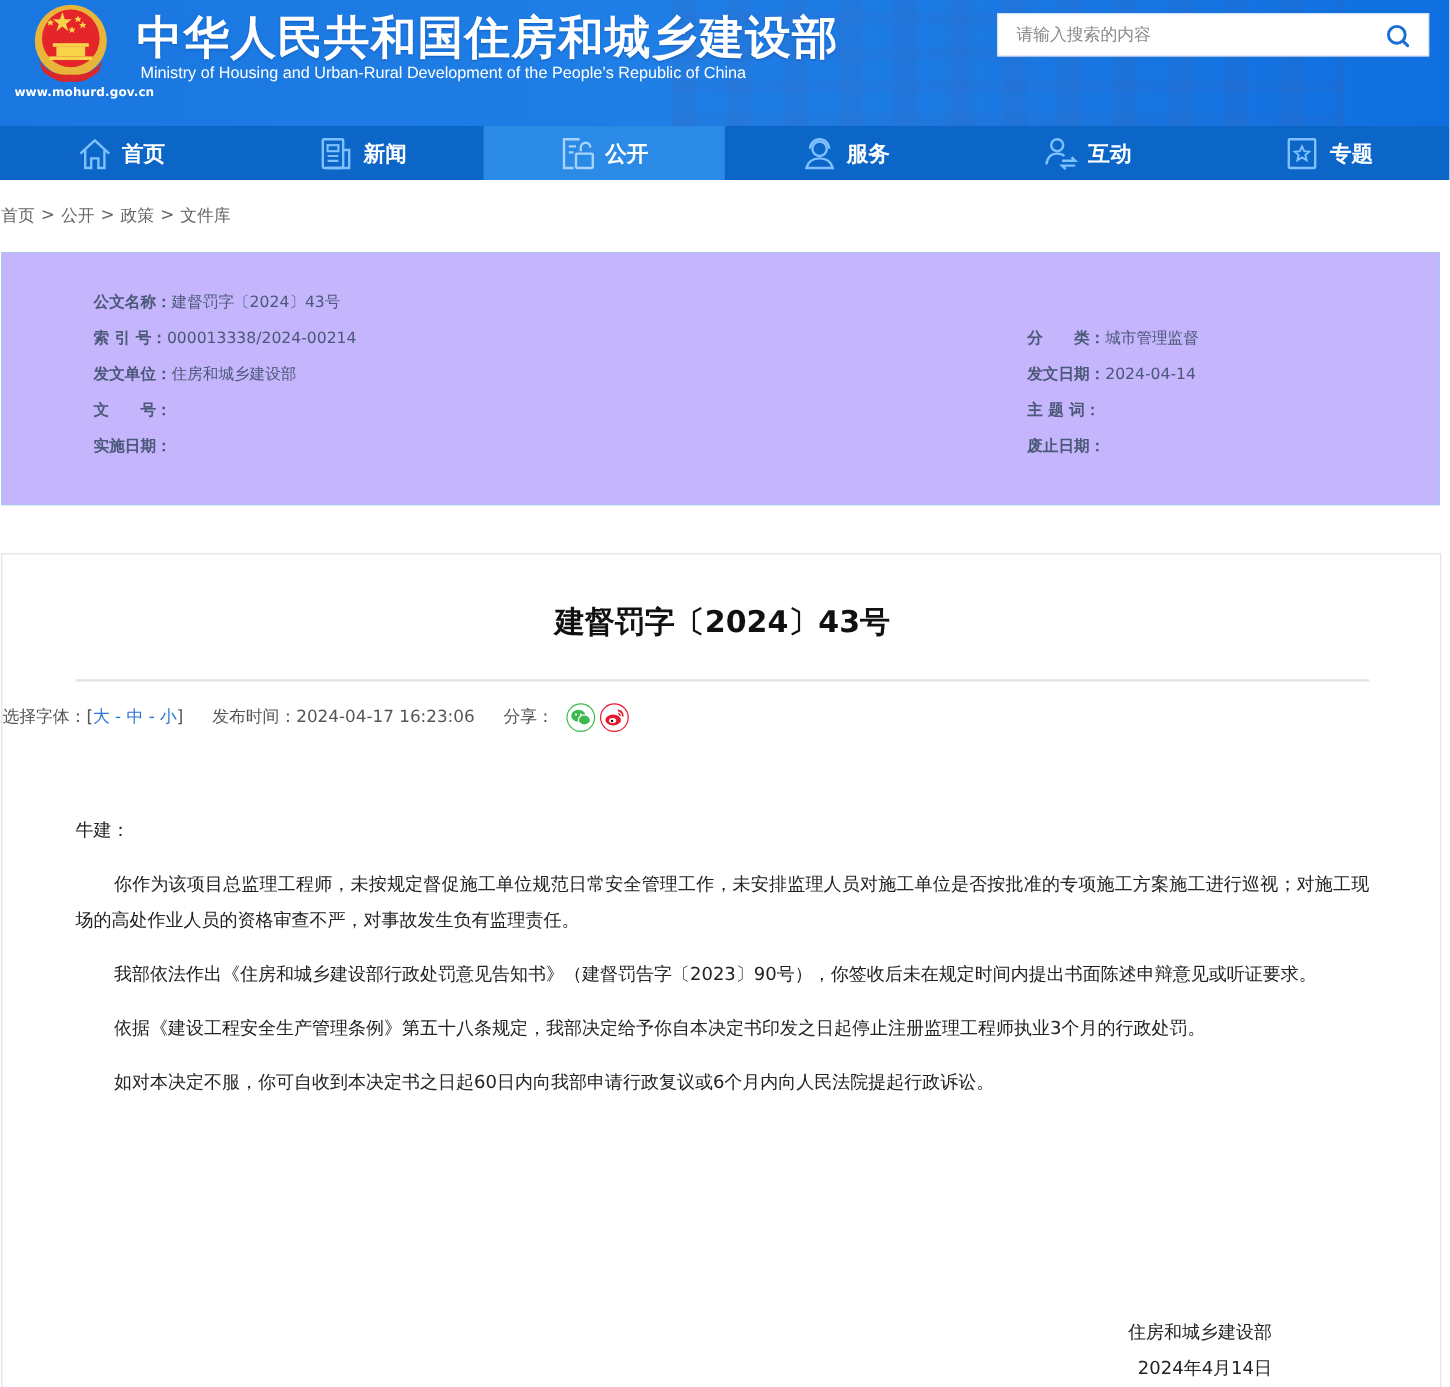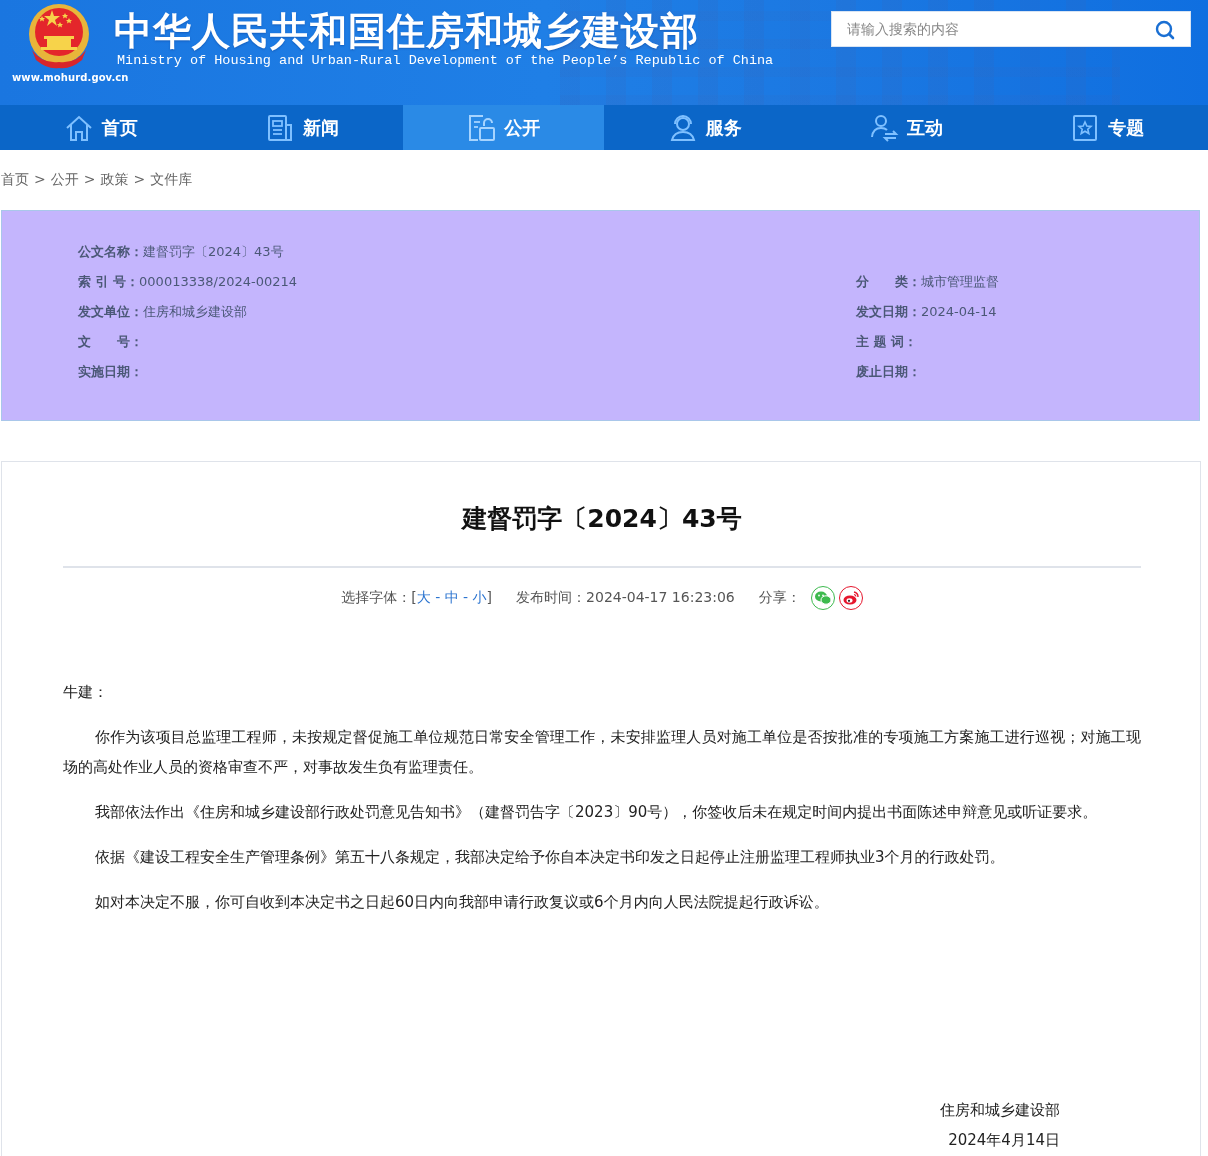--- a/index.html
+++ b/index.html
@@ -24,21 +24,21 @@
     position: absolute; left: 12px; top: 72px; font-size: 10px; font-weight: bold;
     color: #ffffff; font-family: "DejaVu Sans", sans-serif; letter-spacing: 0.1px;
   }
   .site-title {
     position: absolute; left: 114px; top: 6px; font-size: 38px; font-weight: bold;
     color: #ffffff; letter-spacing: 1px; font-family: "DejaVu Sans", sans-serif;
     text-shadow: 0 1px 2px rgba(0,40,120,0.35);
   }
   .site-subtitle {
     position: absolute; left: 117px; top: 53px; font-size: 13.5px; color: #ffffff;
-    font-family: Liberation Mono, monospace;
+    font-family: Liberation Sans, sans-serif;
   }
   .search-box {
     position: absolute; left: 831px; top: 11px; width: 360px; height: 36px;
     background: #ffffff; border: 1px solid #d8e4f3; padding-left: 16px;
   }
   .search-box input {
     position: absolute; left: 0; top: 0; width: 300px; height: 34px; border: none; outline: none;
     padding-left: 15px; font-size: 14px; color: #333; background: transparent;
     font-family: "DejaVu Sans", sans-serif;
   }
@@ -82,21 +82,21 @@
     border: 1px solid #dfe3ea; border-bottom: none; background: #fff;
   }
   .article-title {
     position: absolute; left: 0; top: 40px; width: 1200px; text-align: center;
     font-size: 25px; font-weight: bold; color: #111;
   }
   .article-divider {
     position: absolute; left: 61px; top: 104px; width: 1078px; height: 2px; background: #dfe3ea;
   }
   .article-meta {
-    position: absolute; left: 0; top: 124px; width: 1200px; display: flex; justify-content: center;
+    position: absolute; left: 0; top: 124px; width: 1200px; display: flex; 
     align-items: center; font-size: 14px; color: #555;
   }
   .article-meta .fs a { color: #2b74d0; cursor: pointer; text-decoration: none; }
   .article-meta .pub { margin-left: 24px; }
   .article-meta .share { margin-left: 24px; display: flex; align-items: center; }
   .share-icon {
     width: 24px; height: 24px; border-radius: 50%; display: inline-flex; align-items: center;
     justify-content: center; margin-left: 4px; cursor: pointer; background: #fff;
   }
   .share-icon.wechat { border: 1.5px solid #3dba4e; margin-left: 10px; }

